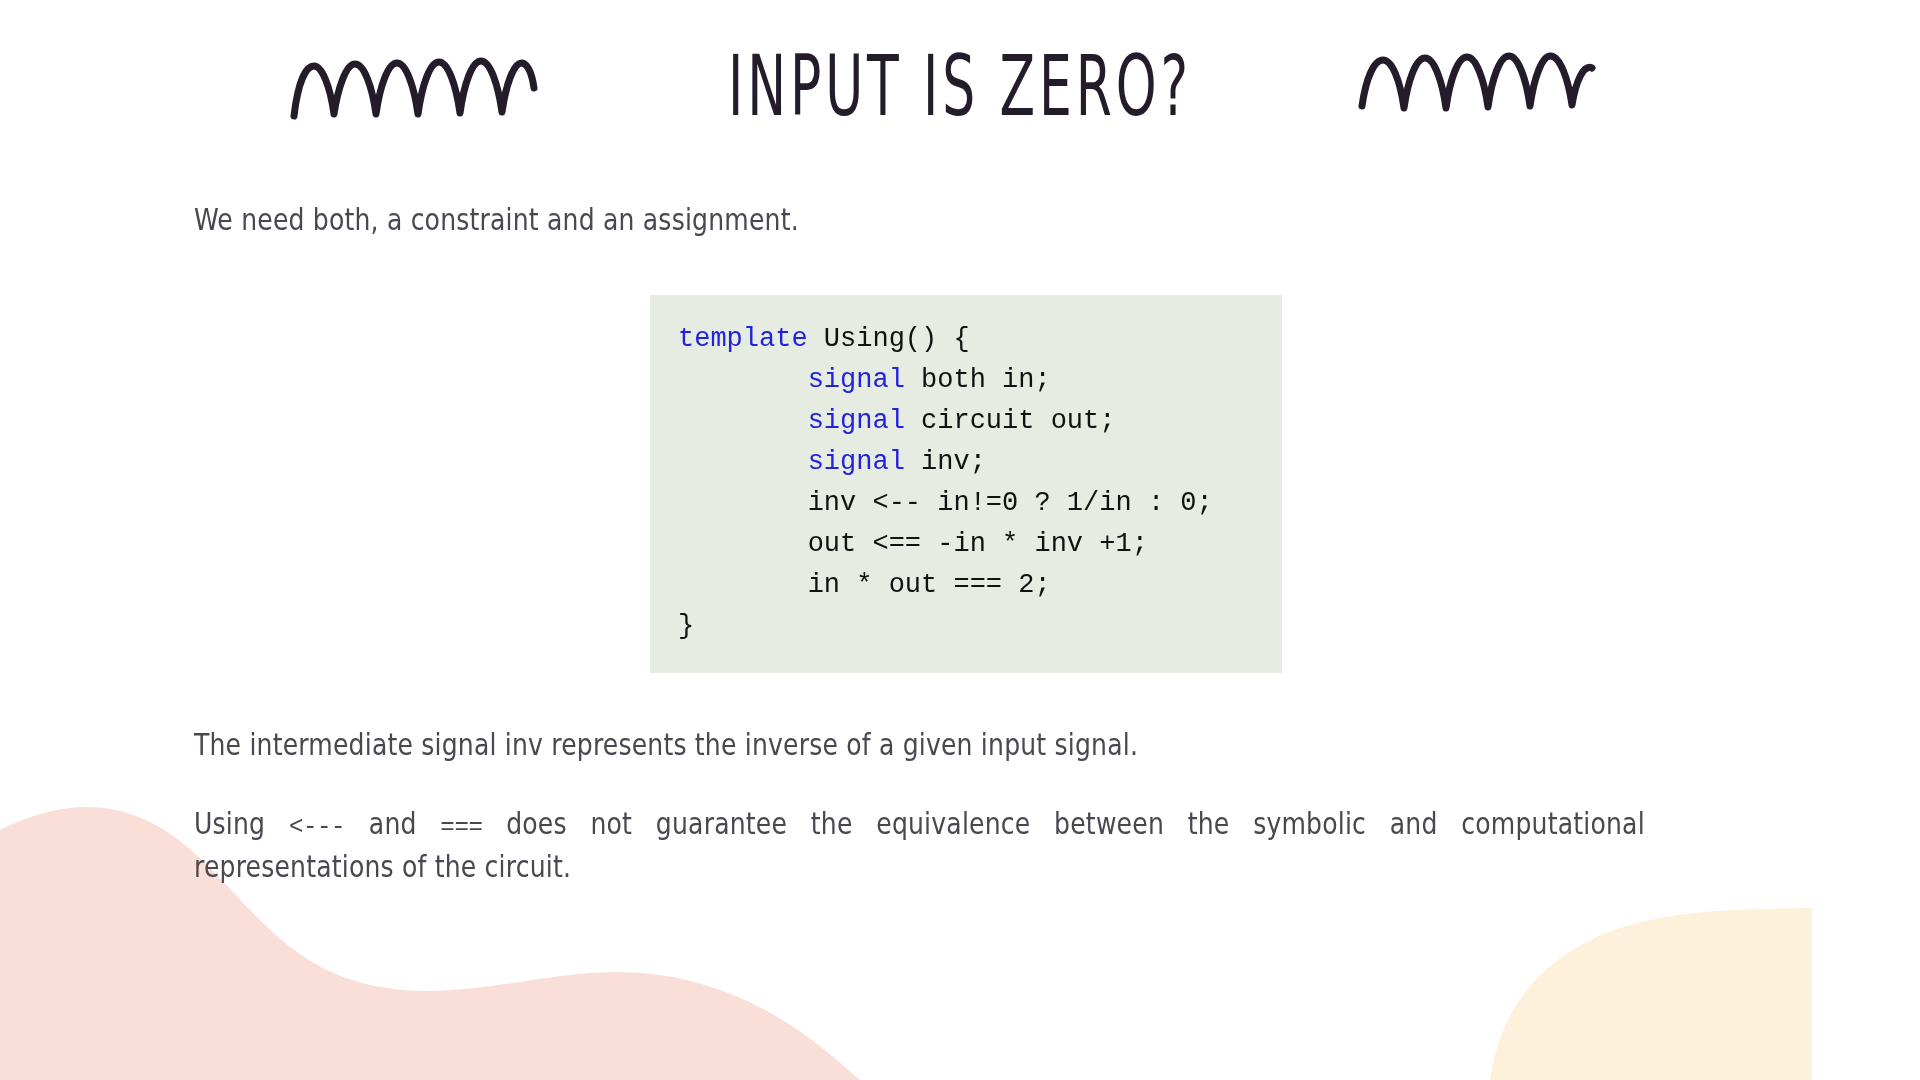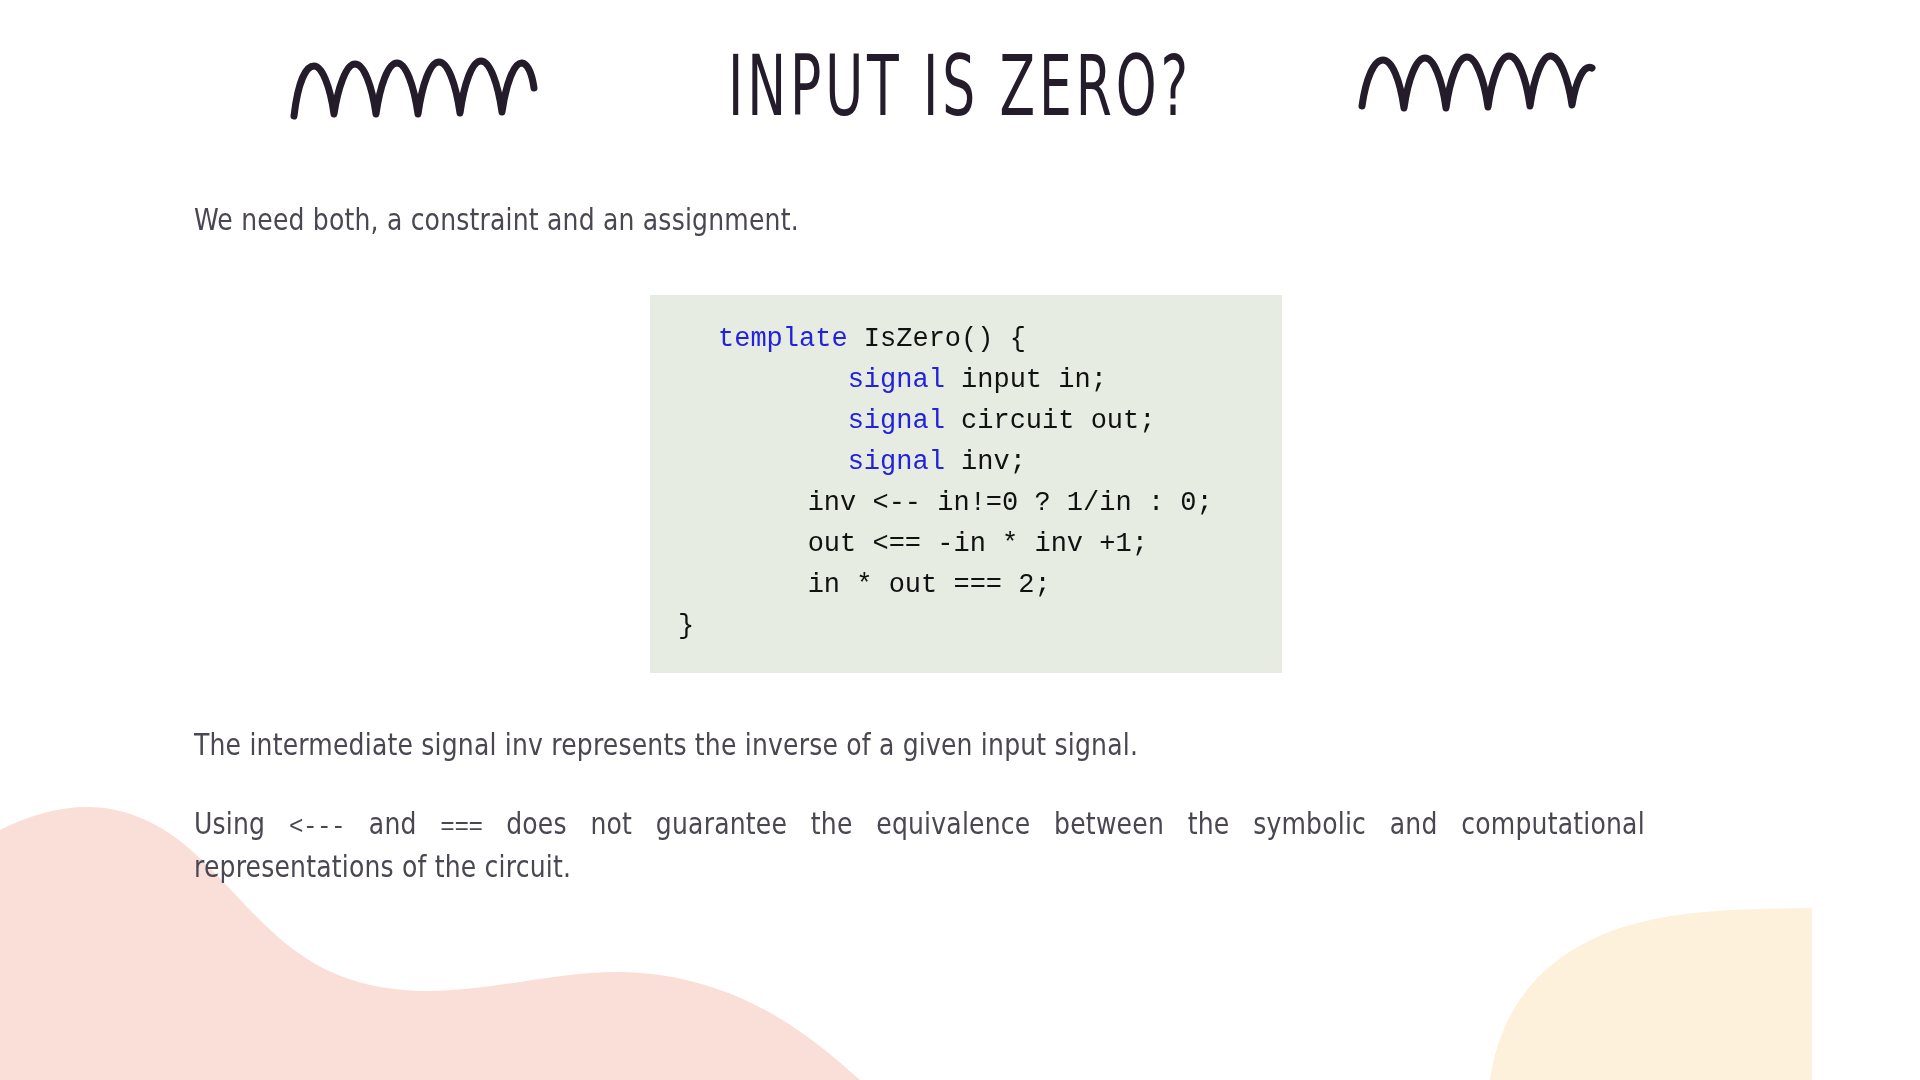--- a/index.html
+++ b/index.html
@@ -108,21 +108,20 @@
     padding: 24px 28px 26px 28px;
     font-family: "Liberation Mono", "DejaVu Sans Mono", monospace;
     font-size: 27px;
     line-height: 41px;
     color: #111111;
     white-space: pre;
     letter-spacing: 0px;
   }
   .code-block .kw {
     color: #2222dd;
-    margin-left: 40px;
   }
 </style>
 </head>
 <body>
 
 <div class="slide">
 
   <svg class="blob-layer" width="1920" height="1080" viewBox="0 0 1920 1080" xmlns="http://www.w3.org/2000/svg">
     <path d="M0,830 C70,795 130,800 185,845 C245,895 280,965 370,985 C470,1007 560,960 660,975
              C760,990 820,1045 860,1080 L0,1080 Z" fill="#fadfd8"></path>
@@ -141,22 +140,22 @@
     <path d="M4,58 C8,30 16,12 25,12 C34,12 42,32 46,60 C50,32 58,10 67,10
              C76,10 84,32 88,60 C92,31 100,9 109,9 C118,9 126,31 130,59
              C134,30 142,8 151,8 C160,8 168,30 172,58 C176,30 184,7 193,8
              C202,9 210,30 214,57 C218,32 226,16 234,20" fill="none" stroke="#241c2b" stroke-width="7" stroke-linecap="round" stroke-linejoin="round"></path>
   </svg>
 
   <div class="title">INPUT IS ZERO?</div>
 
   <div class="para para-intro">We need both, a constraint and an assignment.</div>
 
-  <div class="code-block"><span class="kw">template</span><span> IsZero() {</span>
-<span>        </span><span class="kw">signal</span><span> input in;</span>
+  <div class="code-block"><span class="kw">template</span><span> Using() {</span>
+<span>        </span><span class="kw">signal</span><span> both in;</span>
 <span>        </span><span class="kw">signal</span><span> circuit out;</span>
 <span>        </span><span class="kw">signal</span><span> inv;</span>
 <span>        </span><span>inv &lt;-- in!=0 ? 1/in : 0;</span>
 <span>        </span><span>out &lt;== -in * inv +1;</span>
 <span>        </span><span>in * out === 2;</span>
 <span>}</span></div>
 
   <div class="para para-mid">The intermediate signal inv represents the inverse of a given input signal.</div>
 
   <div class="para para-last"><span>Using </span><span class="code-inline">&lt;---</span><span> and </span><span class="code-inline">===</span><span> does not guarantee the equivalence between the symbolic and computational representations of the circuit.</span></div>

